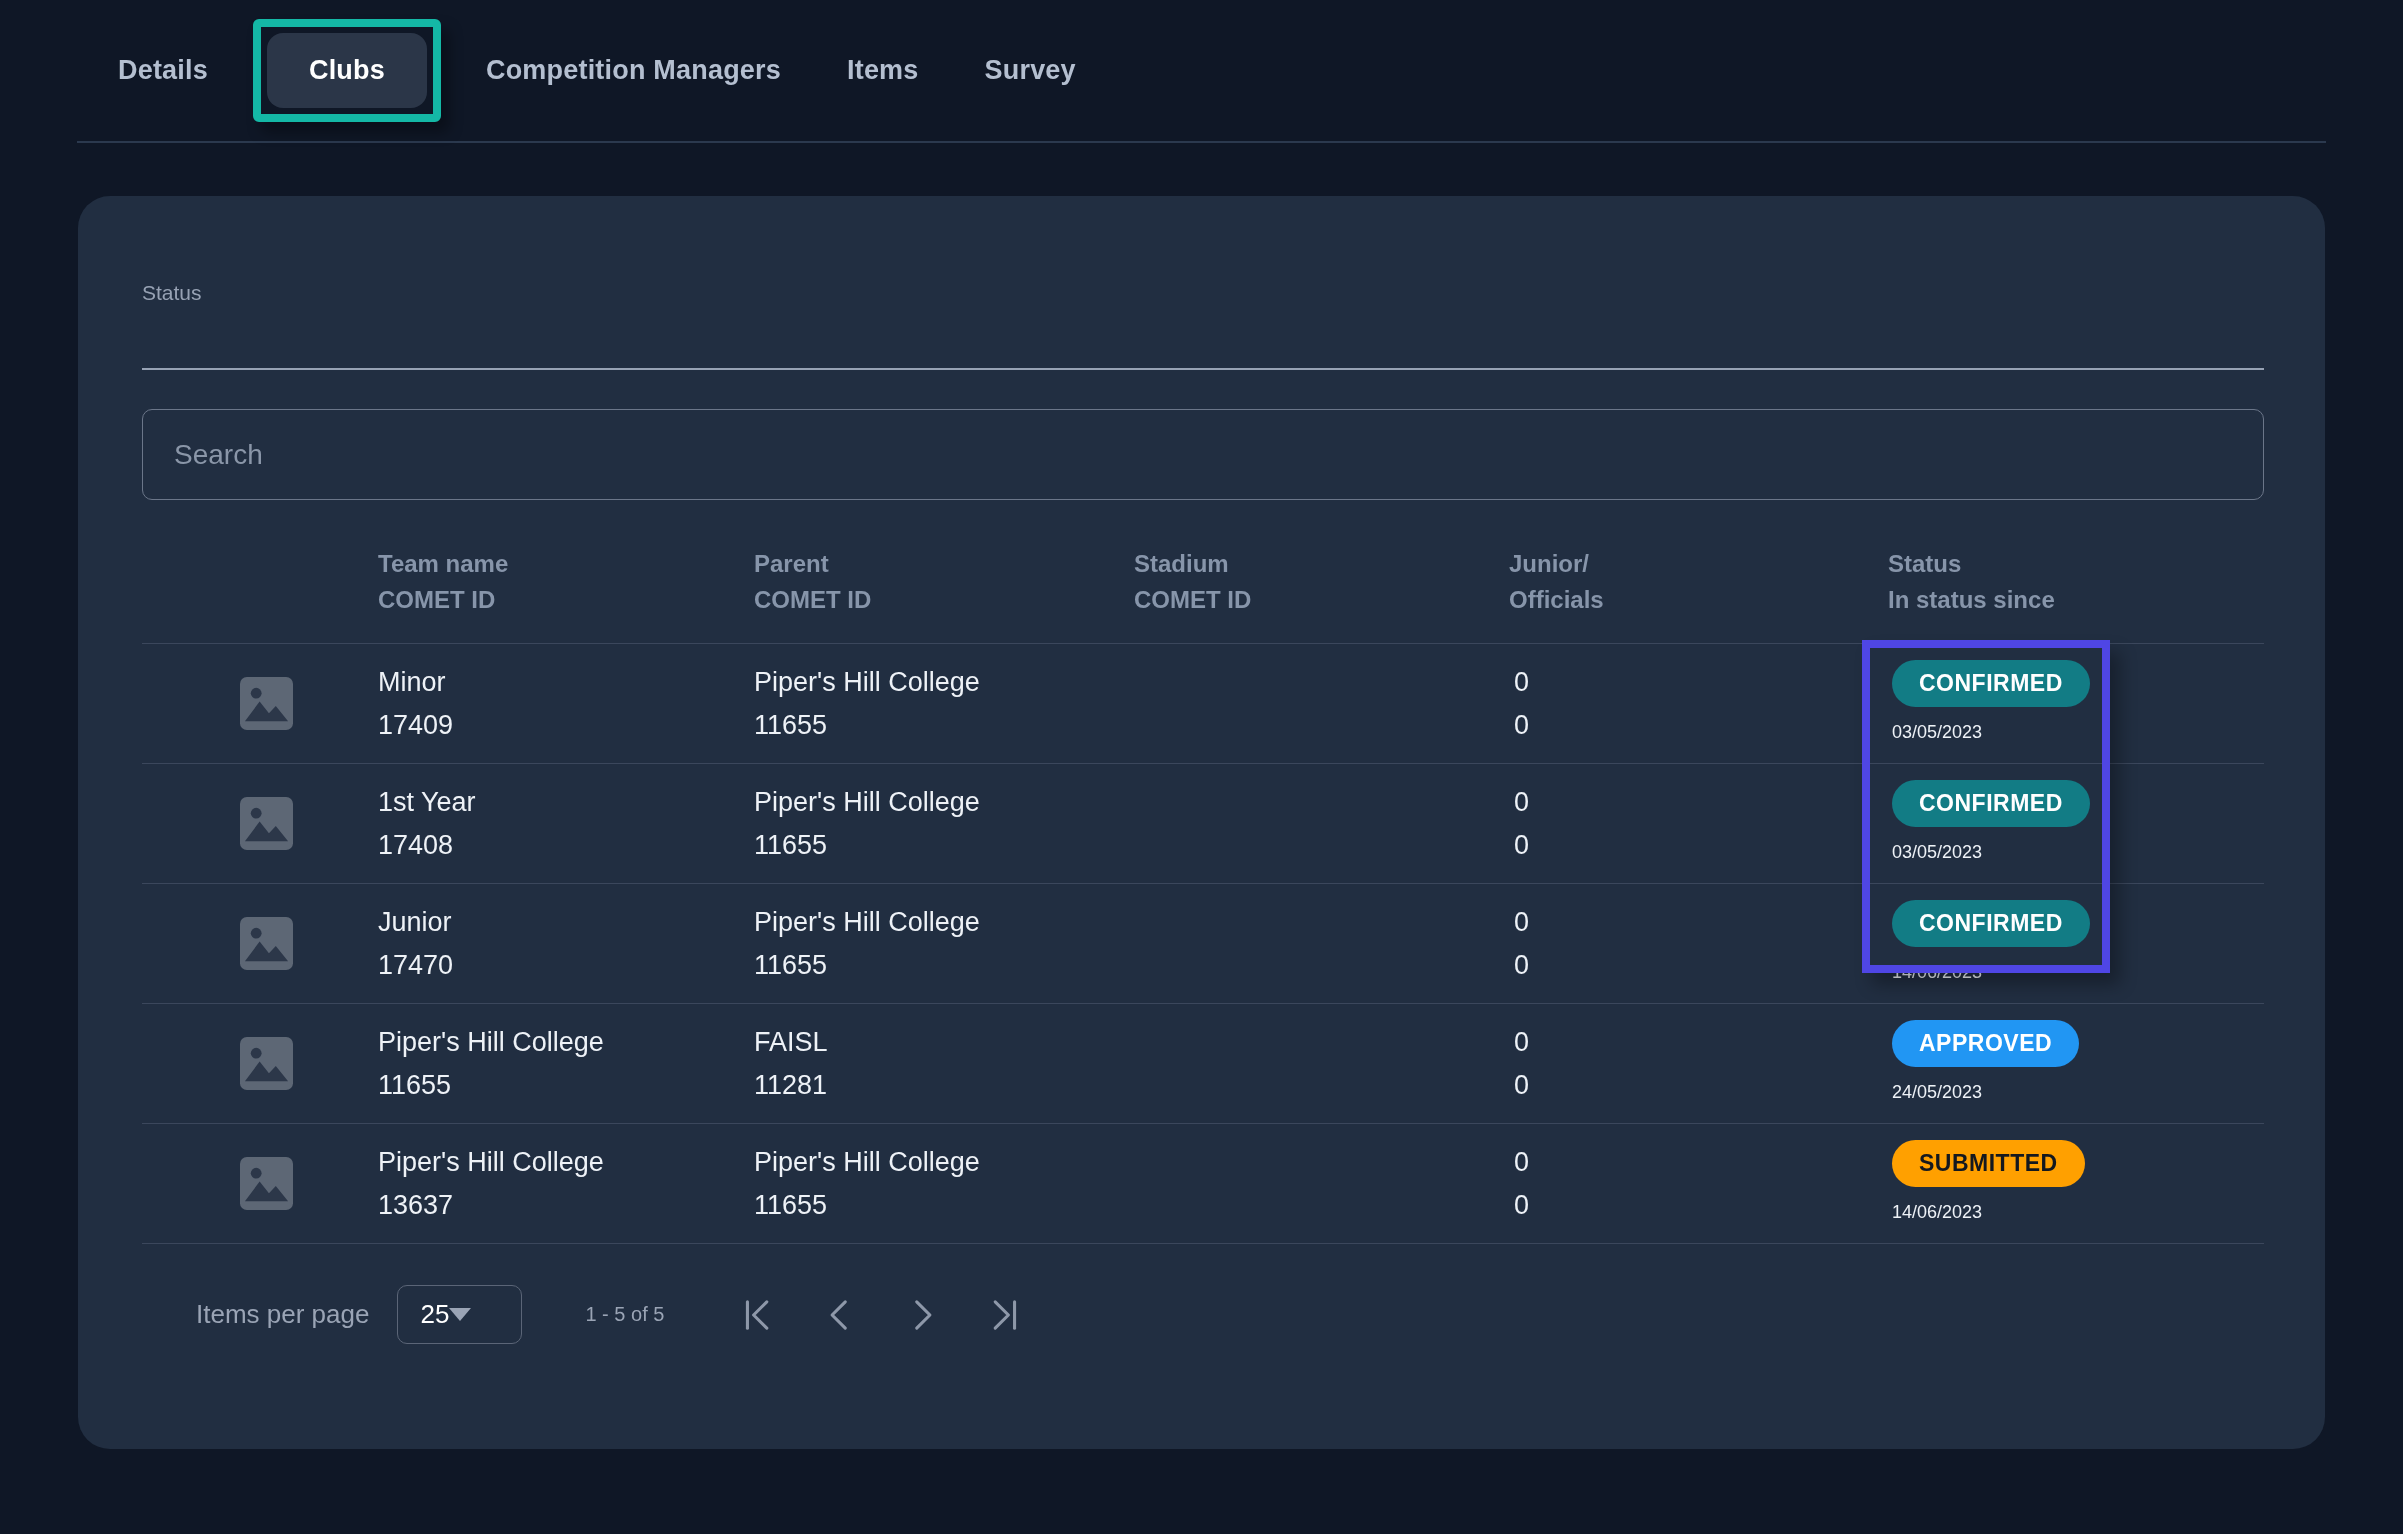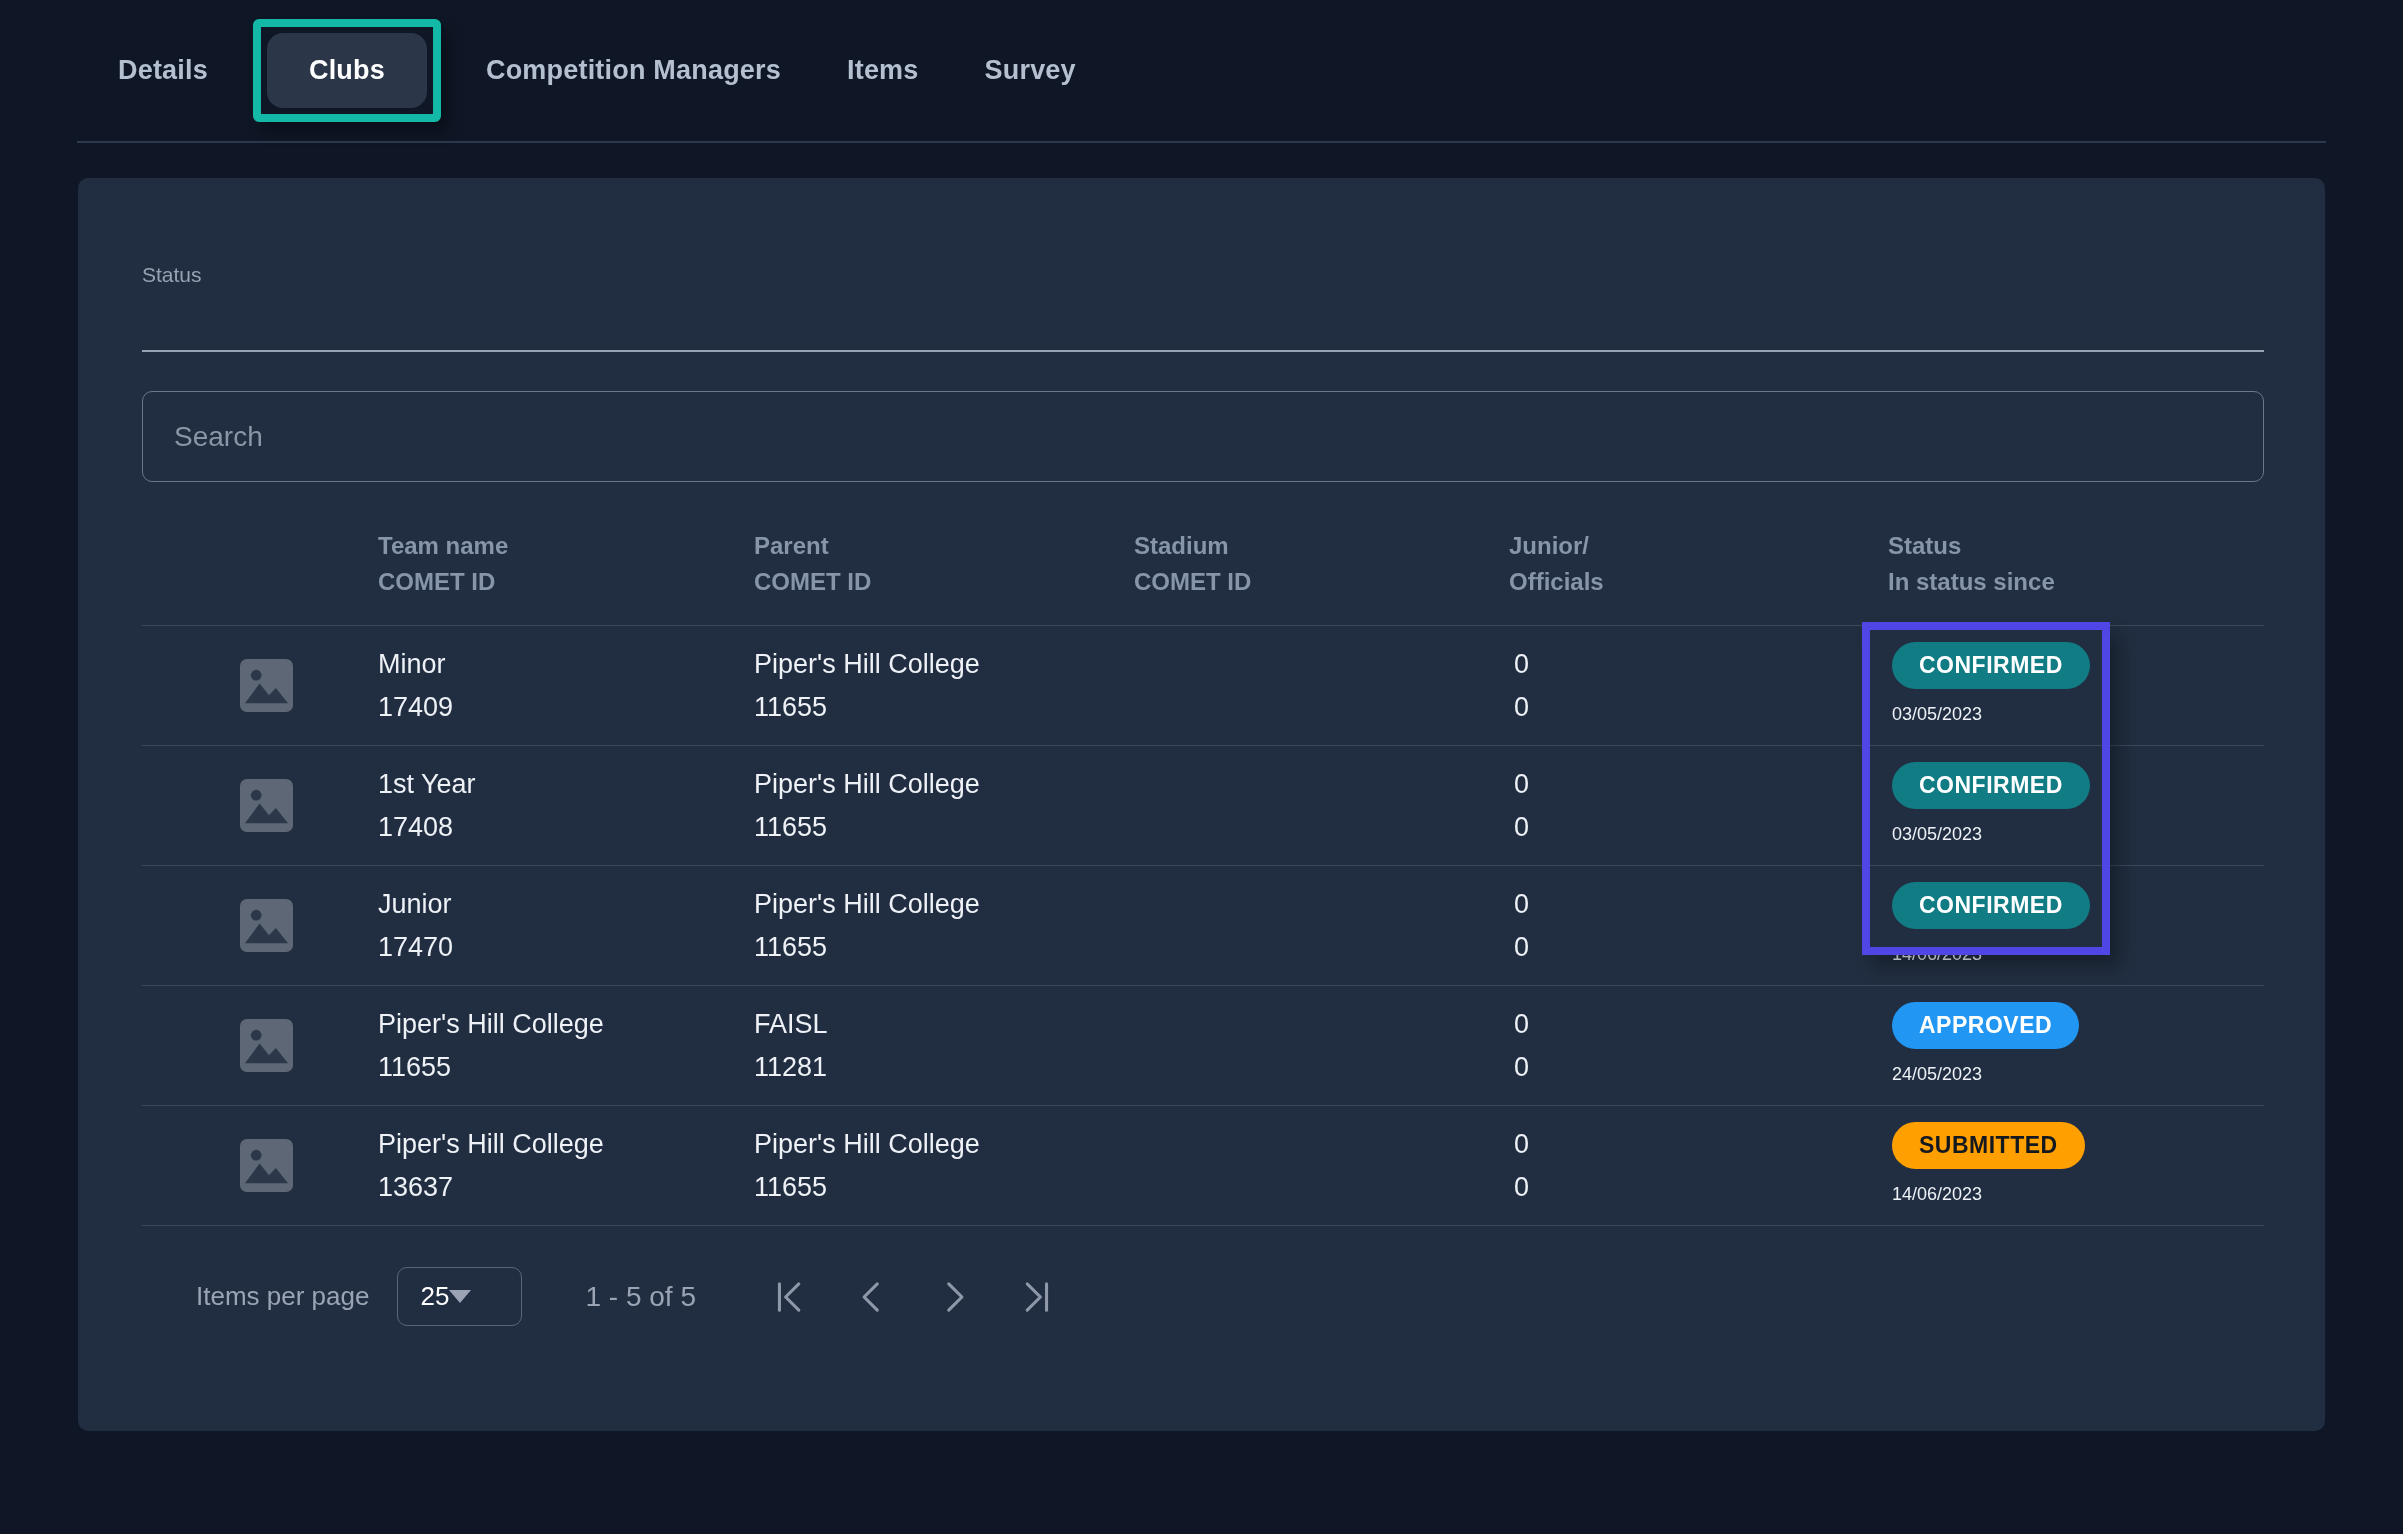--- a/index.html
+++ b/index.html
@@ -24,22 +24,22 @@
     margin:0 12px; box-shadow:8px 10px 14px rgba(0,0,0,.35);
   }
   .tab.active {
     background:#2b3648; color:#ffffff; font-weight:700;
     border-radius:16px; padding:22px 42px;
   }
   .tabs-divider { height:2px; width:2249px; margin-left:77px; background:#2b394e; }
 
   
   .card {
-    position:absolute; left:78px; top:178px; width:2247px; height:1253px;
-    background:#212e41; border-radius:10px;
+    position:absolute; left:78px; top:196px; width:2247px; height:1253px;
+    background:#212e41; border-radius:32px;
   }
 
   .filter-label { margin:85px 0 0 64px; font-size:21px; color:#97a2b4; }
   .filter-underline { margin:63px 0 0 64px; width:2122px; border-bottom:2px solid #97a2b4; }
 
   .search {
     display:block; margin:39px 0 4px 64px; width:2122px; height:91px;
     background:transparent; border:1px solid #6b7689; border-radius:10px;
     font-family:inherit; font-size:28px; color:#e8ecf2; padding:16px 31px; outline:none;
   }
@@ -82,21 +82,21 @@
     width:125px; height:59px; margin-left:28px;
     border:1.5px solid #5b6577; border-radius:10px;
     display:flex; align-items:center; 
     padding:0 18px 0 22px; cursor:pointer; background:transparent;
   }
   .page-size .value { font-size:26px; color:#ffffff; font-family:inherit; }
   .caret {
     width:0; height:0; border-left:11px solid transparent;
     border-right:11px solid transparent; border-top:13px solid #9aa4b5;
   }
-  .pg-range { margin-left:63px; font-size:28px; color:#9aa4b5; }
+  .pg-range { margin-left:63px; font-size:20px; color:#9aa4b5; }
   .pg-buttons { display:flex; margin-left:69px; gap:32px; }
   .pg-btn {
     width:50px; height:50px; background:none; border:none; cursor:pointer;
     display:flex; align-items:center; justify-content:center;
   }
   .pg-btn svg { stroke:#8e98a9; fill:none; stroke-width:3.5; stroke-linecap:round; stroke-linejoin:round; }
 </style>
 </head>
 <body>
 

